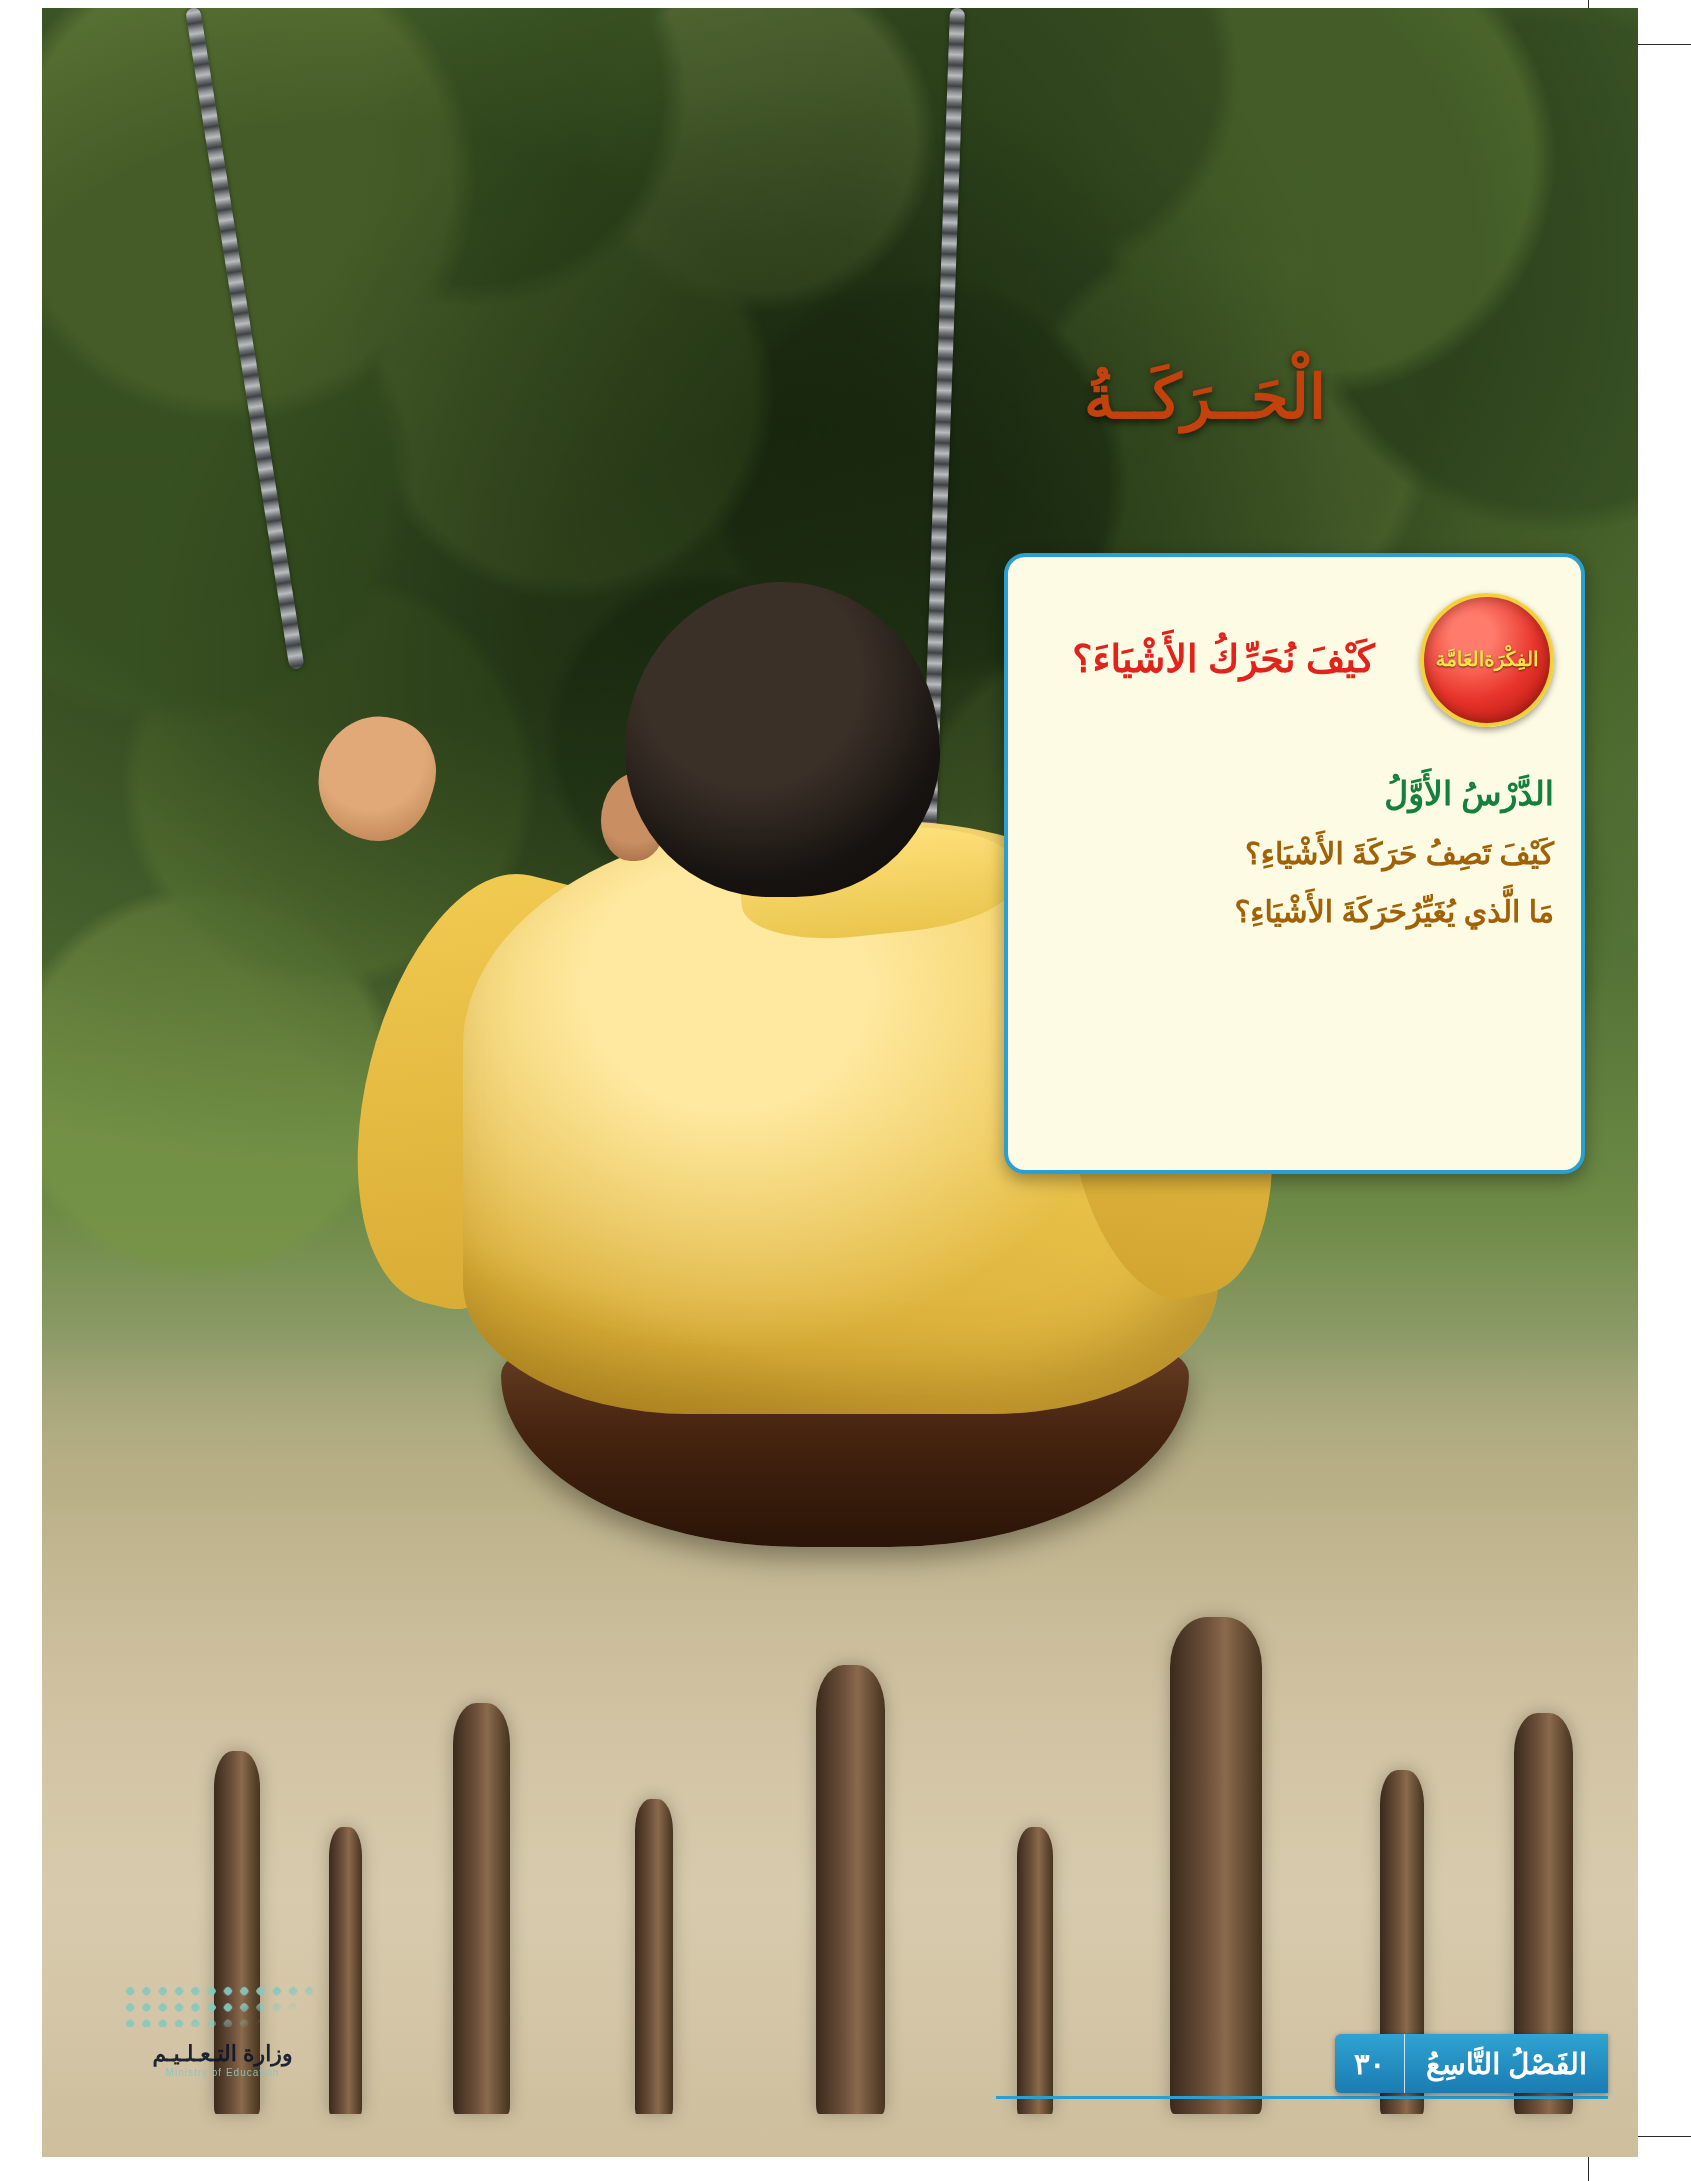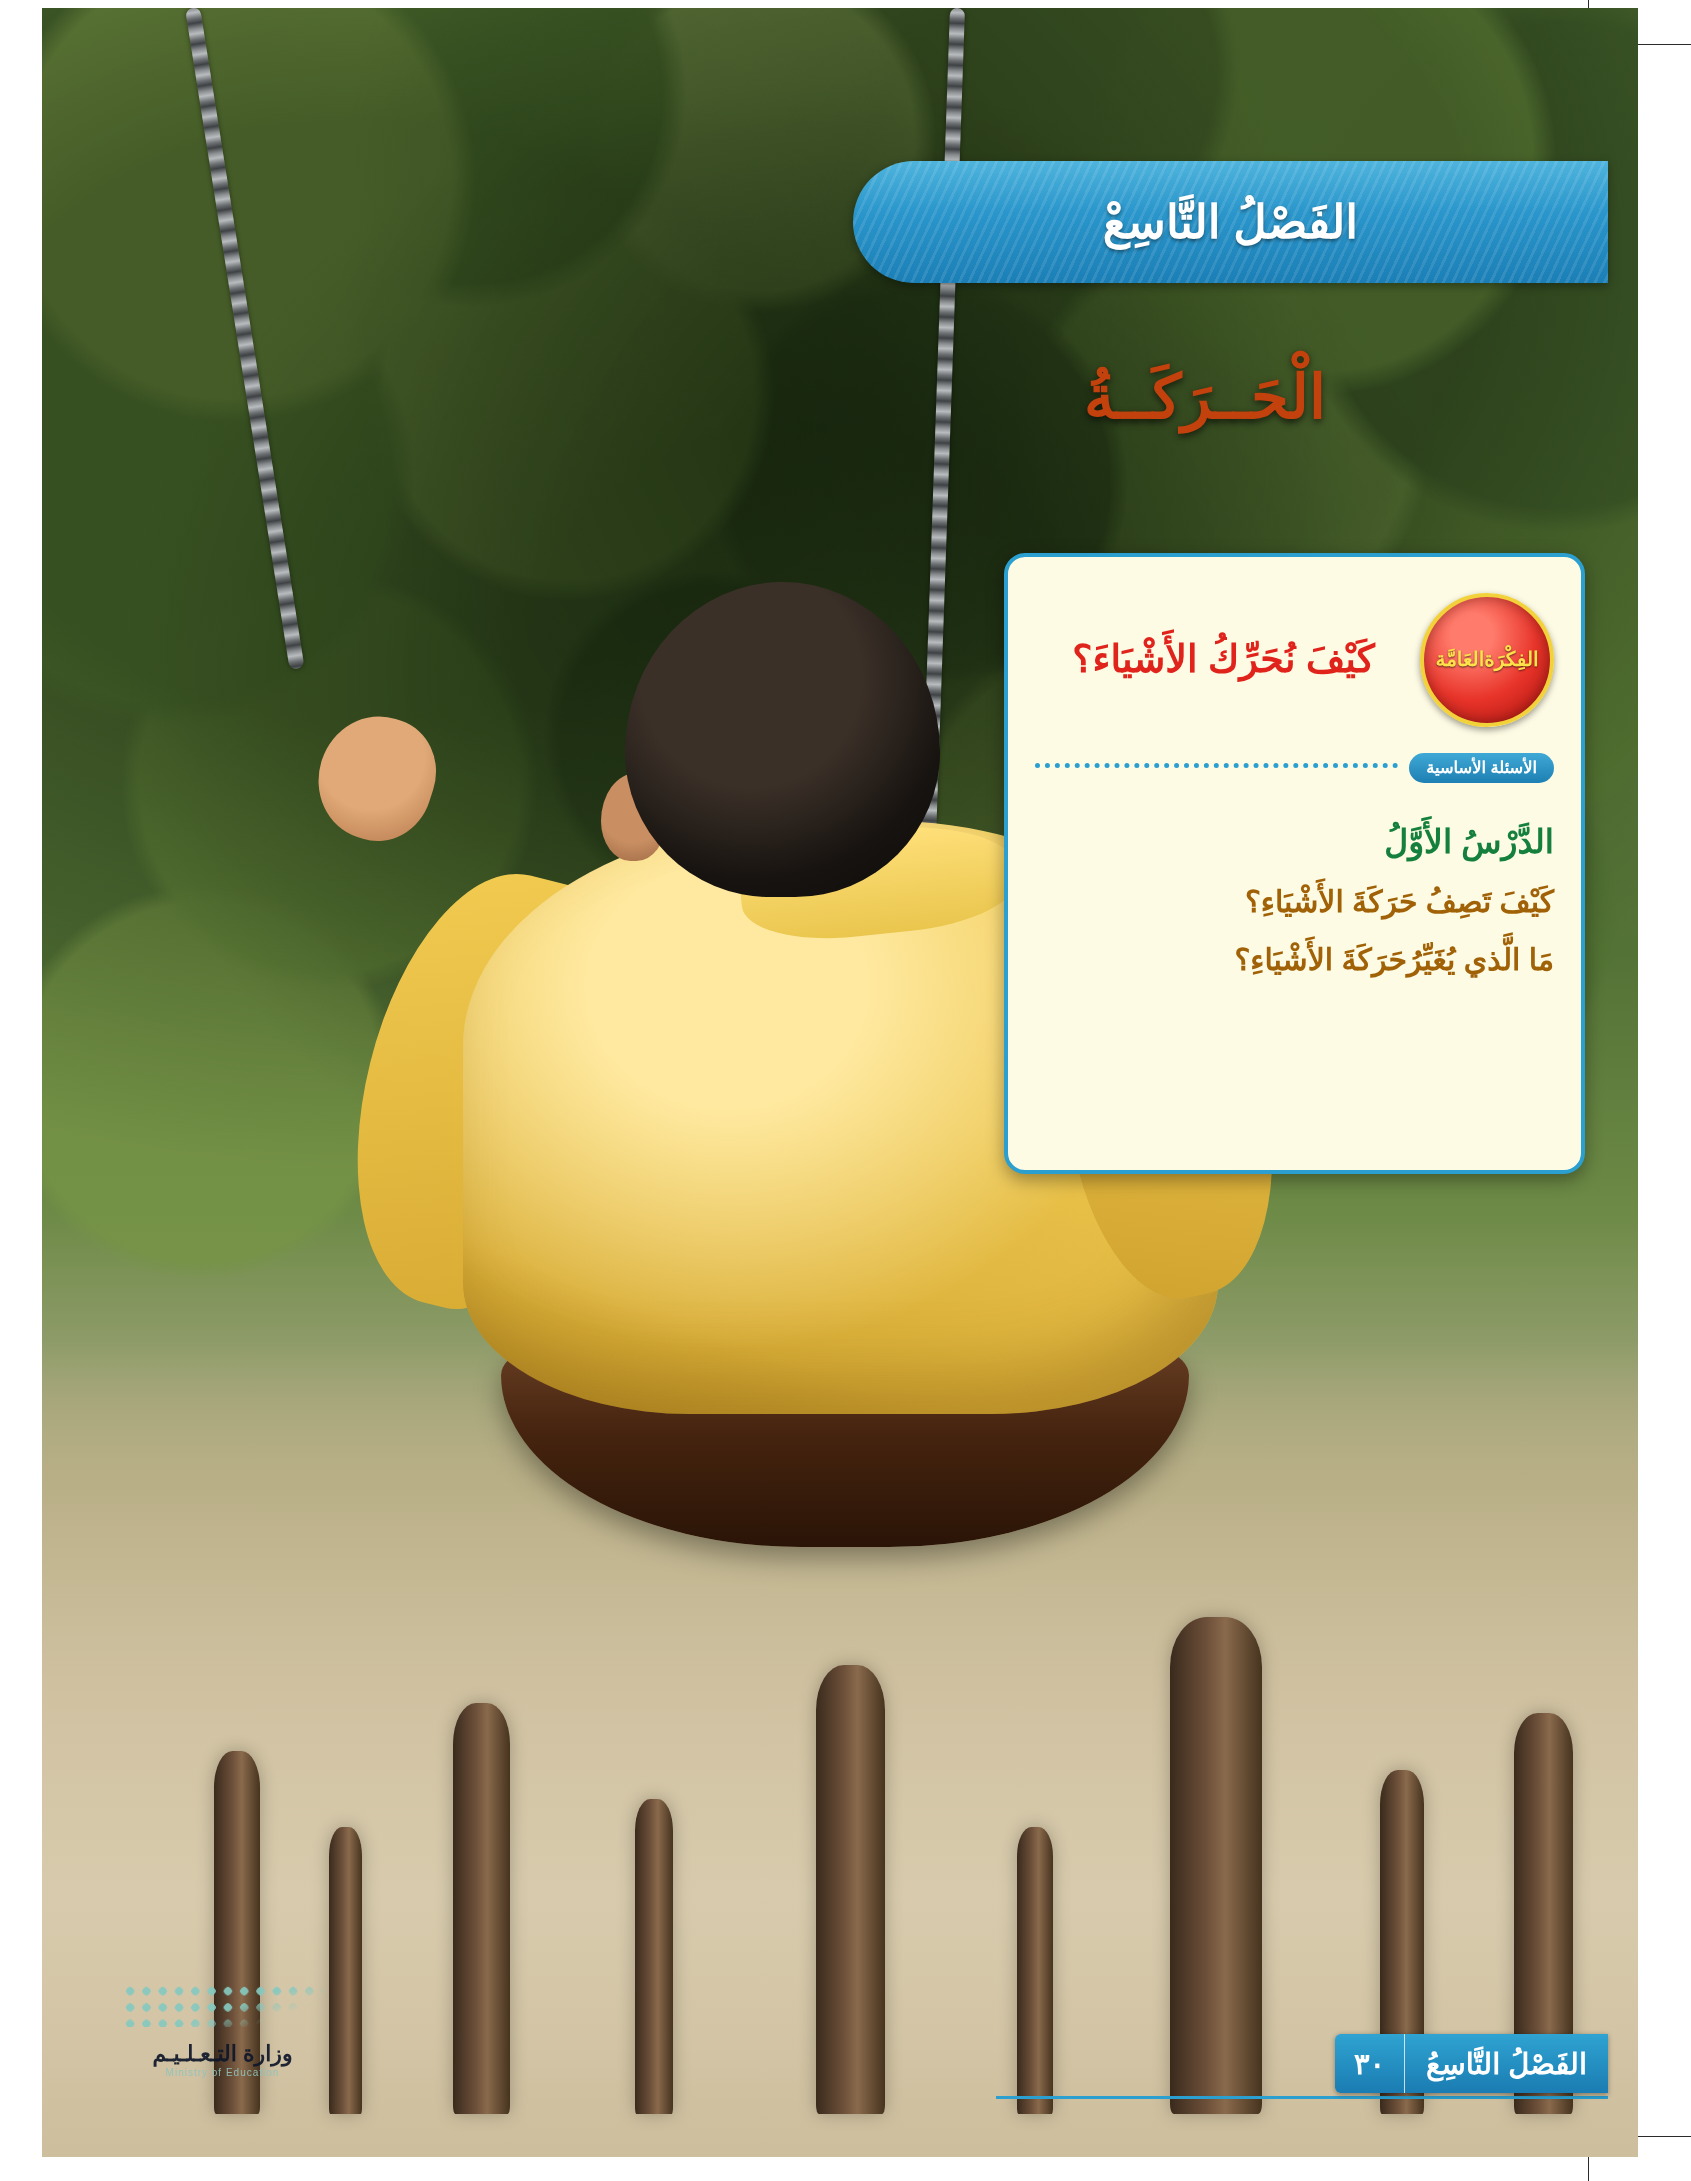--- a/index.html
+++ b/index.html
@@ -399,40 +399,33 @@
       <div class="boy-hand-left"></div>
       <div class="boy-shirt"></div>
       <div class="boy-arm-right"></div>
       <div class="boy-hand-right"></div>
       <div class="boy-collar"></div>
       <div class="boy-ear"></div>
       <div class="boy-head"></div>
     </div>
   </div>
 
-  <div class="banner">
-    <span class="banner-text">الفَصْلُ التَّاسِعْ</span>
-  </div>
 
   <div class="chapter-title">الْحَــرَكَــةُ</div>
 
   <div class="card">
 
     <div class="big-idea-row">
       <div class="big-idea-seal">
         <span>الفِكْرَة</span>
         <span>العَامَّة</span>
       </div>
       <div class="big-idea-question">كَيْفَ نُحَرِّكُ الأَشْيَاءَ؟</div>
     </div>
 
-    <div class="essential-row">
-      <div class="essential-pill">الأسئلة الأساسية</div>
-      <div class="dotted-rule"></div>
-    </div>
 
     <div class="lesson-heading">الدَّرْسُ الأَوَّلُ</div>
     <div class="lesson-question">كَيْفَ تَصِفُ حَرَكَةَ الأَشْيَاءِ؟</div>
 
     <div class="lesson-question">مَا الَّذي يُغَيِّرُحَرَكَةَ الأَشْيَاءِ؟</div>
   </div>
 
   <div class="footer-rule"></div>
   <div class="footer-bar">
     <div class="footer-label">الفَصْلُ التَّاسِعُ</div>

